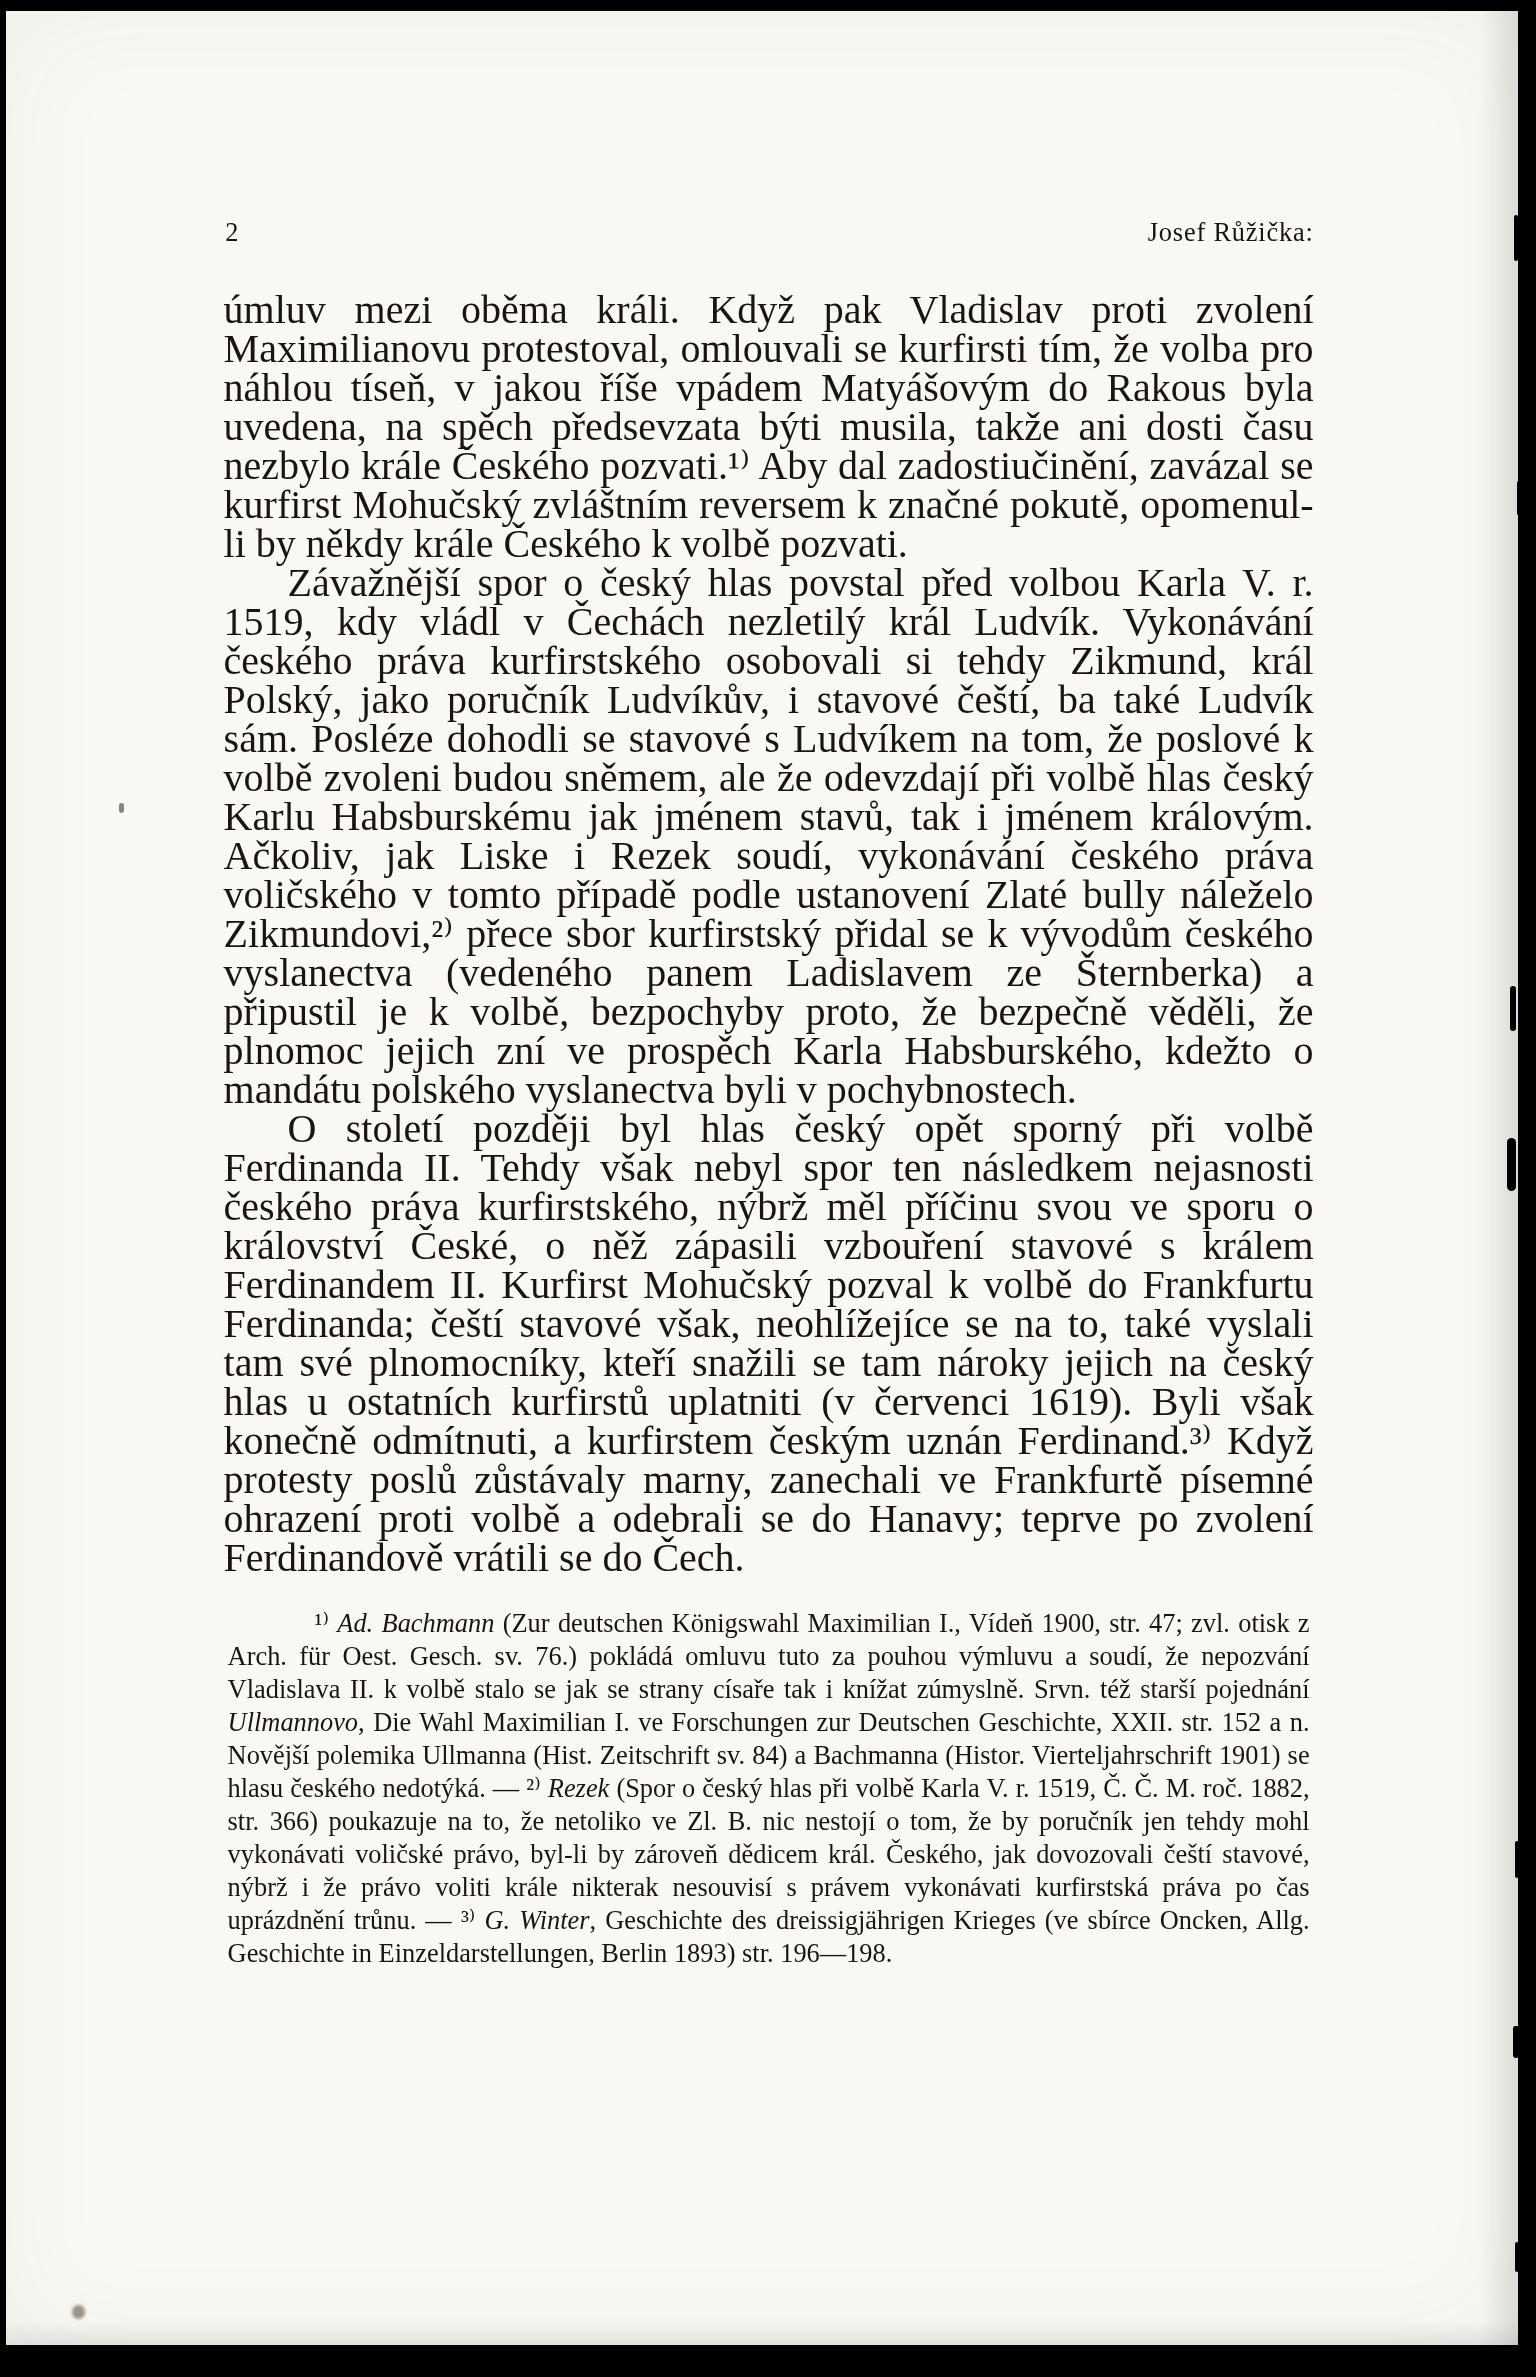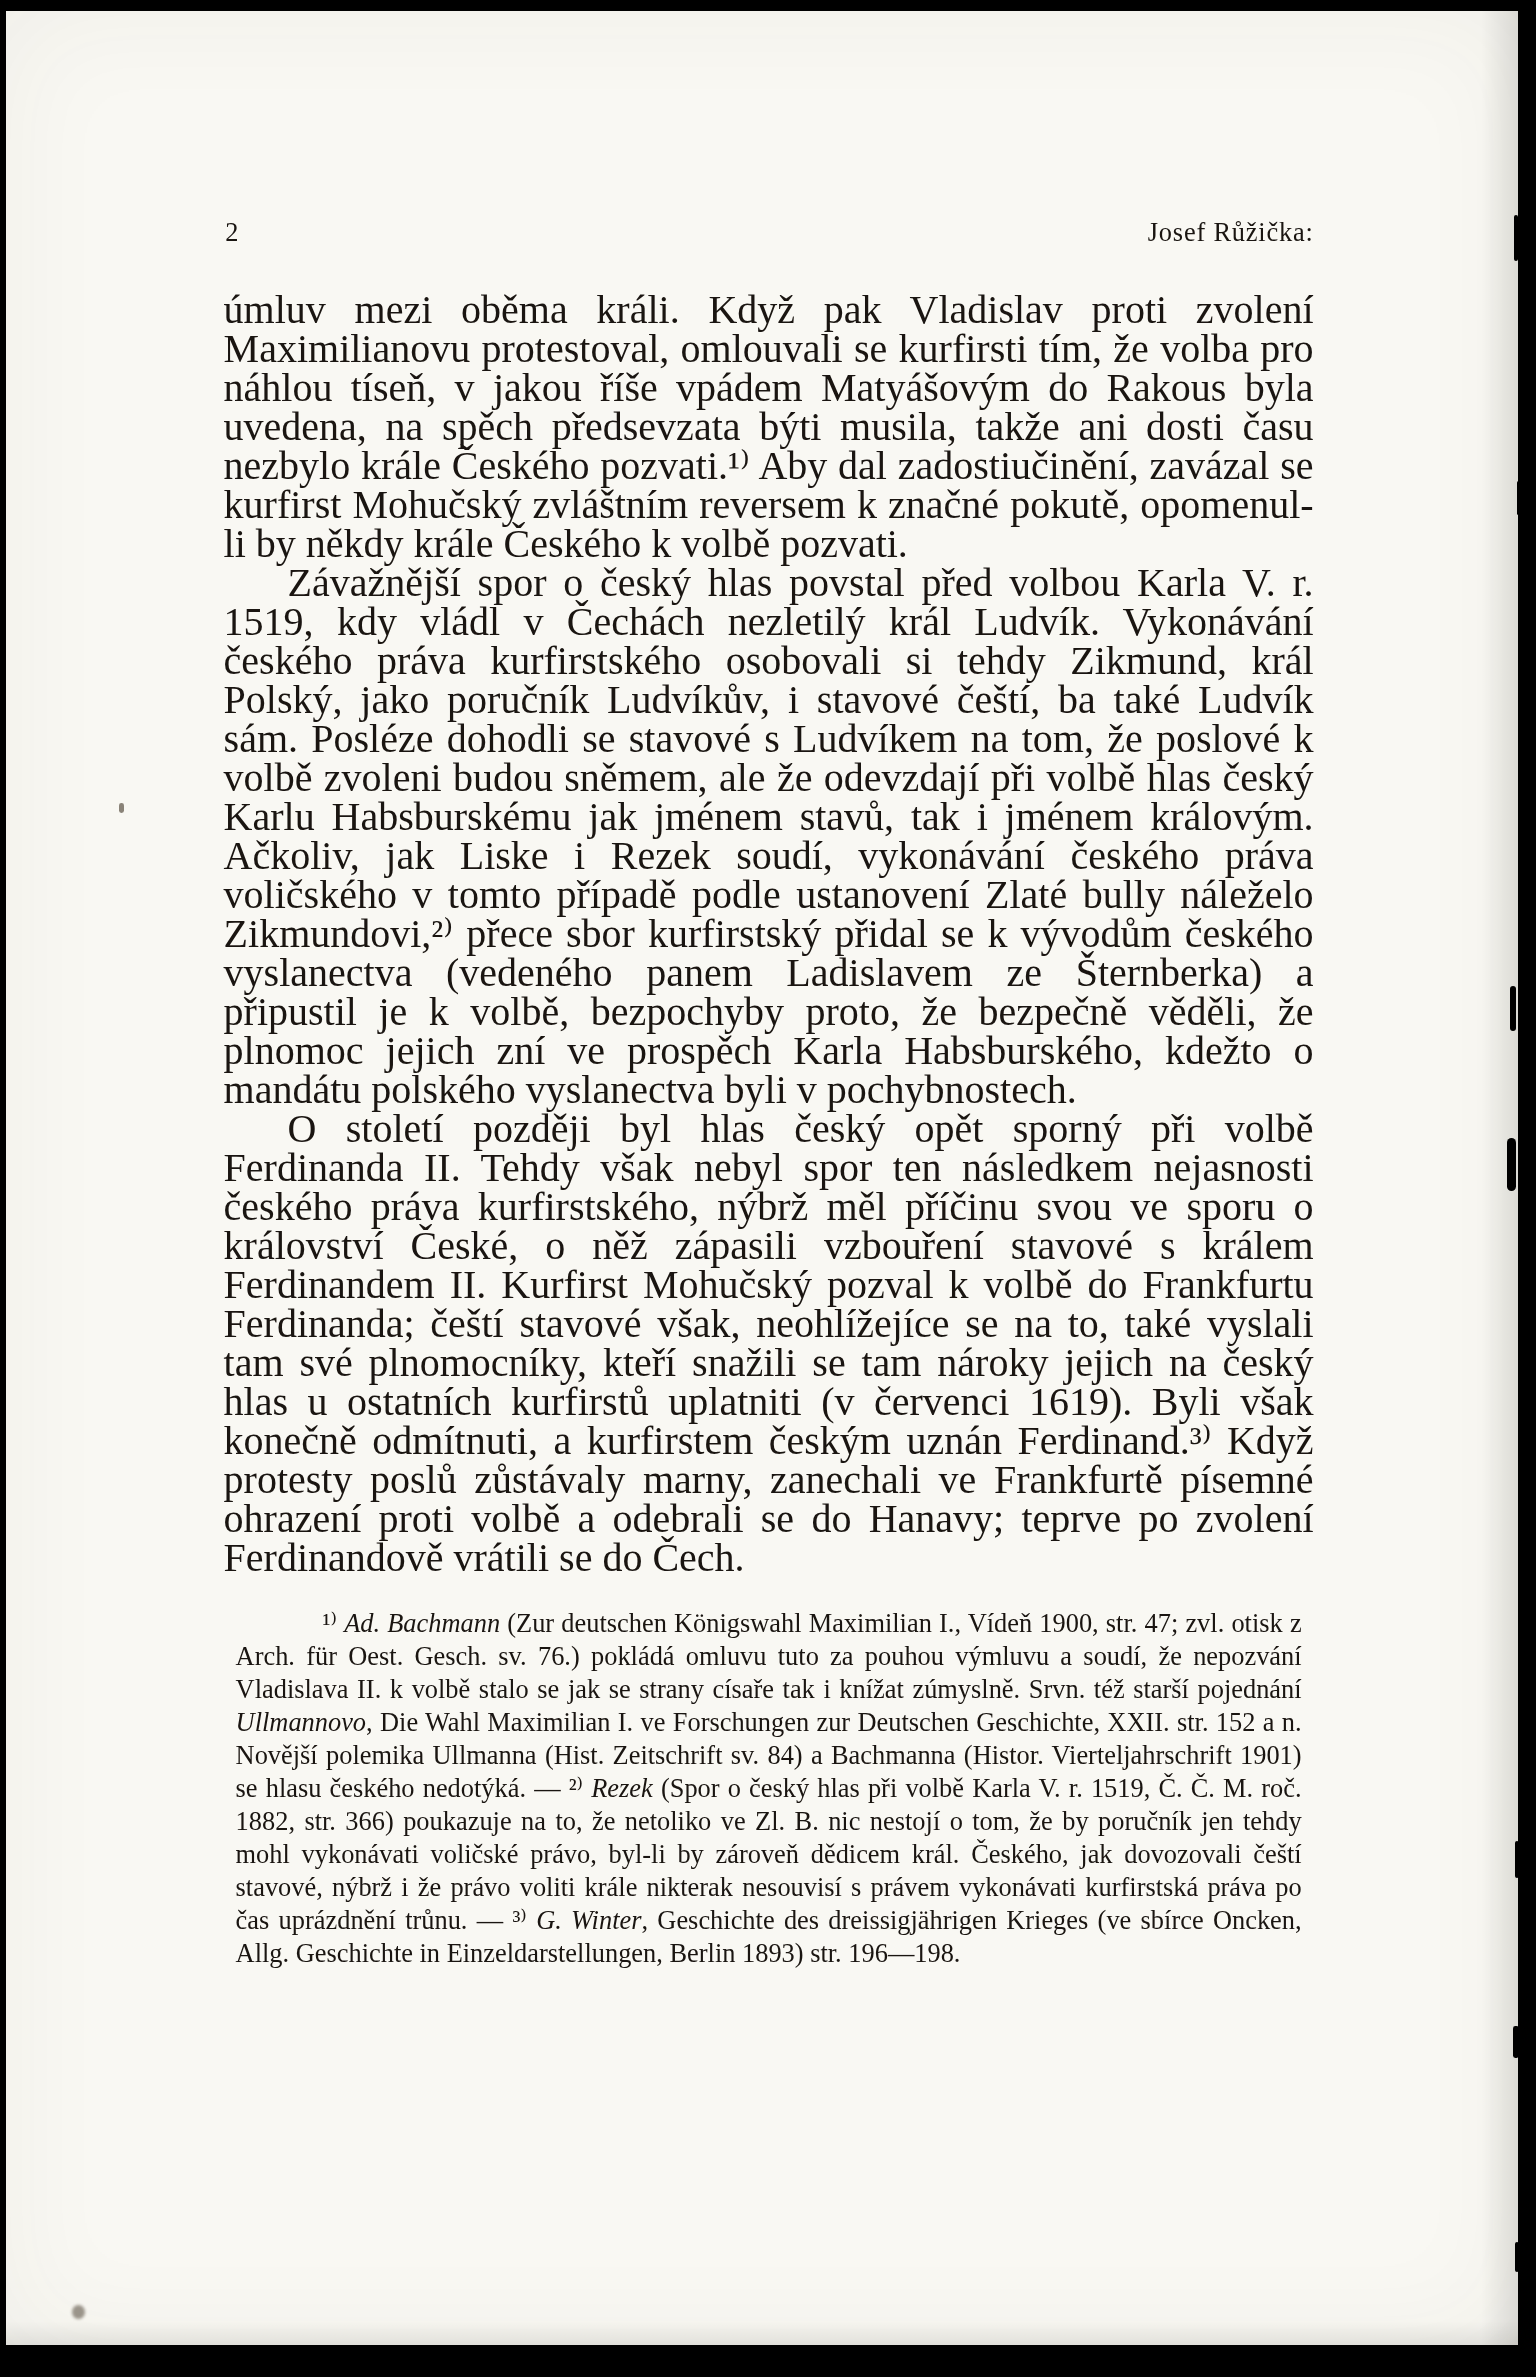--- a/index.html
+++ b/index.html
@@ -75,21 +75,21 @@
   .para.no-indent {
     text-indent: 0;
   }
   .footnotes {
     margin-top: 30px;
     font-size: 26.4px;
     line-height: 33px;
     text-align: justify;
   }
   .fnote {
-    margin: 12px;
+    margin: 4px;
     text-indent: 87px;
   }
   .it { font-style: italic; }
 
   
   .scan-mark {
     position: absolute;
     background: #000;
     border-radius: 2.4px;
   }

